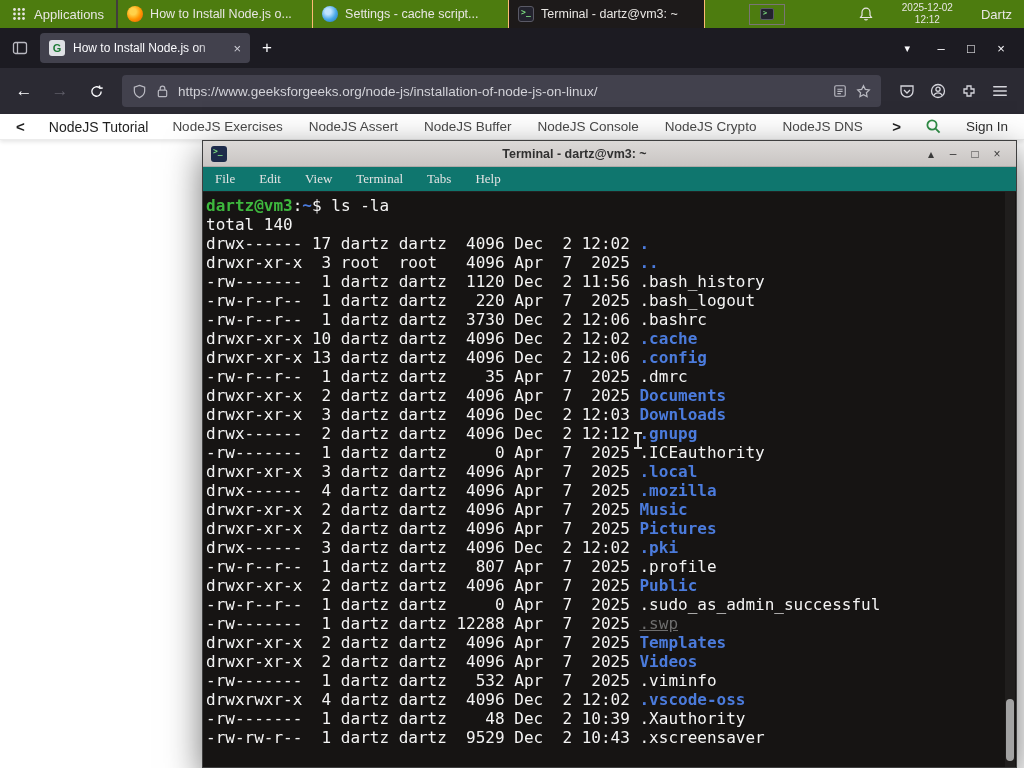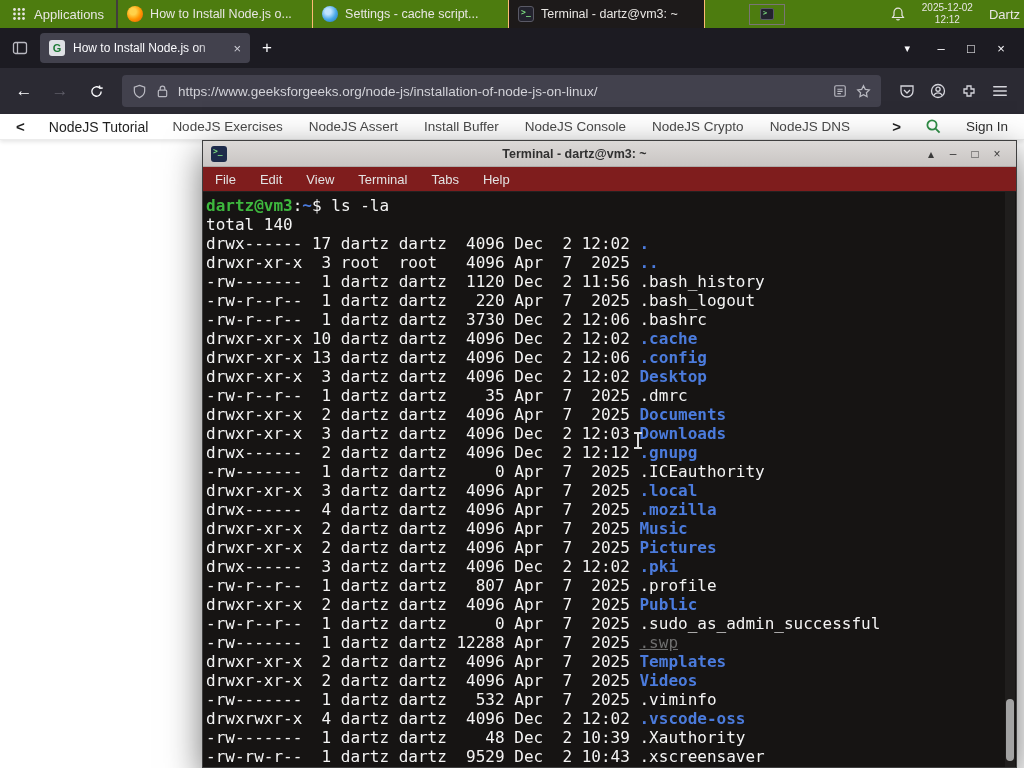--- a/index.html
+++ b/index.html
@@ -25,21 +25,21 @@
       background:radial-gradient(circle at 38% 35%, #bfe3ff 0 20%, #4aa8e8 55%, #1f6fb2 100%); }
   .ticon-terminal { background:#23232e; border:1px solid #5a5a66; border-radius:3px; }
   .ticon-terminal::after { content:">_"; position:absolute; left:2px; top:1px;
       font:700 8px "DejaVu Sans Mono", monospace; color:#7ee081; }
   .pager { margin-left:44px; align-self:center; width:36px; height:21px;
            border:1px solid #7a7575; display:flex; align-items:center; justify-content:center; }
   .pager-mini { width:14px; height:12px; background:#23232e; border:1px solid #5a5a66;
            border-radius:2px; position:relative; }
   .pager-mini::after { content:">"; position:absolute; left:2px; top:0;
            font:700 7px "DejaVu Sans Mono", monospace; color:#7ee081; }
-  .panel-right { margin-left:auto; display:flex; align-items:center; gap:16px; padding-right:4px; }
+  .panel-right { margin-left:auto; display:flex; align-items:center; gap:28px; padding-right:12px; }
   .clock { text-align:center; font-size:10px; line-height:1.25; color:#e8e6e3; }
   .panel-user { font-size:13px; }
 
   
   .browser { position:absolute; top:28px; left:0; right:0; bottom:0; background:#fff; }
   .tabbar { height:40px; background:#1c1b22; display:flex; align-items:center;
             padding:0 8px; gap:8px; }
   .ffview { width:24px; height:24px; display:flex; align-items:center; justify-content:center;
             border-radius:4px; }
   .tab { width:210px; height:30px; background:#42414d; border-radius:4px; display:flex;
@@ -86,22 +86,22 @@
           border-bottom:1px solid #aeaaa8; display:flex; align-items:center;
           padding:0 8px; position:relative; flex:0 0 26px; }
   .twin-icon { width:16px; height:16px; background:#1d2b4a; border-radius:3px;
           position:relative; z-index:2; }
   .twin-icon::after { content:">_"; position:absolute; left:2px; top:1px;
           font:700 8px "DejaVu Sans Mono", monospace; color:#7ee081; }
   .twin-title-text { position:absolute; left:0; right:70px; text-align:center;
           font-weight:700; font-size:12.5px; color:#303030; }
   .twin-ctl { margin-left:auto; display:flex; position:relative; z-index:2; }
   .twin-ctl span { width:22px; text-align:center; color:#3a3a3a; font-size:12px; }
-  .twin-menu { height:25px; background:#7f1d1d; border-bottom:1px solid #232121;
-          display:flex; align-items:center; gap:24px; padding:0 12px; flex:0 0 25px; }
+  .twin-menu { height:25px; background:#0f766e; border-bottom:1px solid #232121;
+          display:flex; align-items:center; gap:24px; padding:0 12px; flex:0 0 25px;font-family:Liberation Serif, serif; }
   .tmenu-item { font-size:13px; color:#e3e3e3; }
   .twin-body { flex:1; background:#161413; padding:4px 14px 0 3px; overflow:hidden;
           position:relative; font:16px/19px "DejaVu Sans Mono", monospace; color:#f4f4f4; }
   .term-line { white-space:pre; }
   .c-fg   { color:#f4f4f4; }
   .c-green{ color:#3eb83e; font-weight:700; }
   .c-blue { color:#4b7bdc; font-weight:700; }
   .c-dim  { color:#6e6e6e;text-decoration:underline; }
   .tscroll-track { position:absolute; right:1px; top:0; bottom:0; width:10px; background:#201e1d; }
   .tscroll-thumb { position:absolute; right:2px; bottom:6px; width:8px; height:62px;
@@ -257,21 +257,21 @@
     </div>
 
     <div class="content-area"></div>
 
     <div class="sitebar" style="position:relative;">
       <span class="site-back">&lt;</span>
       <span class="site-title">NodeJS Tutorial</span>
       <span class="site-links">
           <a class="site-link">NodeJS Exercises</a>
           <a class="site-link">NodeJS Assert</a>
-          <a class="site-link">Install Buffer</a>
+          <a class="site-link">NodeJS Buffer</a>
           <a class="site-link">NodeJS Console</a>
           <a class="site-link">NodeJS Crypto</a>
           <a class="site-link">NodeJS DNS</a>
         </span>
       <span class="site-next">&gt;</span>
       <span>
         <svg width="17" height="17" viewBox="0 0 17 17" fill="none" stroke="#2f8d46" stroke-width="1.8">
           <circle cx="7" cy="7" r="4.6"></circle>
             <path d="M10.6 10.6l4 4"></path>
         </svg>
@@ -303,21 +303,20 @@
       <div>
           <div class="term-line"><span class="c-green">dartz@vm3</span><span class="c-fg">:</span><span class="c-blue">~</span><span class="c-fg">$ ls -la</span></div>
           <div class="term-line"><span class="c-fg">total 140</span></div>
           <div class="term-line"><span class="c-fg">drwx------ 17 dartz dartz  4096 Dec  2 12:02 </span><span class="c-blue">.</span></div>
           <div class="term-line"><span class="c-fg">drwxr-xr-x  3 root  root   4096 Apr  7  2025 </span><span class="c-blue">..</span></div>
           <div class="term-line"><span class="c-fg">-rw-------  1 dartz dartz  1120 Dec  2 11:56 .bash_history</span></div>
           <div class="term-line"><span class="c-fg">-rw-r--r--  1 dartz dartz   220 Apr  7  2025 .bash_logout</span></div>
           <div class="term-line"><span class="c-fg">-rw-r--r--  1 dartz dartz  3730 Dec  2 12:06 .bashrc</span></div>
           <div class="term-line"><span class="c-fg">drwxr-xr-x 10 dartz dartz  4096 Dec  2 12:02 </span><span class="c-blue">.cache</span></div>
           <div class="term-line"><span class="c-fg">drwxr-xr-x 13 dartz dartz  4096 Dec  2 12:06 </span><span class="c-blue">.config</span></div>
-          <div class="term-line"><span class="c-fg">drwxr-xr-x  3 dartz dartz  4096 Dec  2 12:02 </span><span class="c-blue">Desktop</span></div>
           <div class="term-line"><span class="c-fg">-rw-r--r--  1 dartz dartz    35 Apr  7  2025 .dmrc</span></div>
           <div class="term-line"><span class="c-fg">drwxr-xr-x  2 dartz dartz  4096 Apr  7  2025 </span><span class="c-blue">Documents</span></div>
           <div class="term-line"><span class="c-fg">drwxr-xr-x  3 dartz dartz  4096 Dec  2 12:03 </span><span class="c-blue">Downloads</span></div>
           <div class="term-line"><span class="c-fg">drwx------  2 dartz dartz  4096 Dec  2 12:12 </span><span class="c-blue">.gnupg</span></div>
           <div class="term-line"><span class="c-fg">-rw-------  1 dartz dartz     0 Apr  7  2025 .ICEauthority</span></div>
           <div class="term-line"><span class="c-fg">drwxr-xr-x  3 dartz dartz  4096 Apr  7  2025 </span><span class="c-blue">.local</span></div>
           <div class="term-line"><span class="c-fg">drwx------  4 dartz dartz  4096 Apr  7  2025 </span><span class="c-blue">.mozilla</span></div>
           <div class="term-line"><span class="c-fg">drwxr-xr-x  2 dartz dartz  4096 Apr  7  2025 </span><span class="c-blue">Music</span></div>
           <div class="term-line"><span class="c-fg">drwxr-xr-x  2 dartz dartz  4096 Apr  7  2025 </span><span class="c-blue">Pictures</span></div>
           <div class="term-line"><span class="c-fg">drwx------  3 dartz dartz  4096 Dec  2 12:02 </span><span class="c-blue">.pki</span></div>

